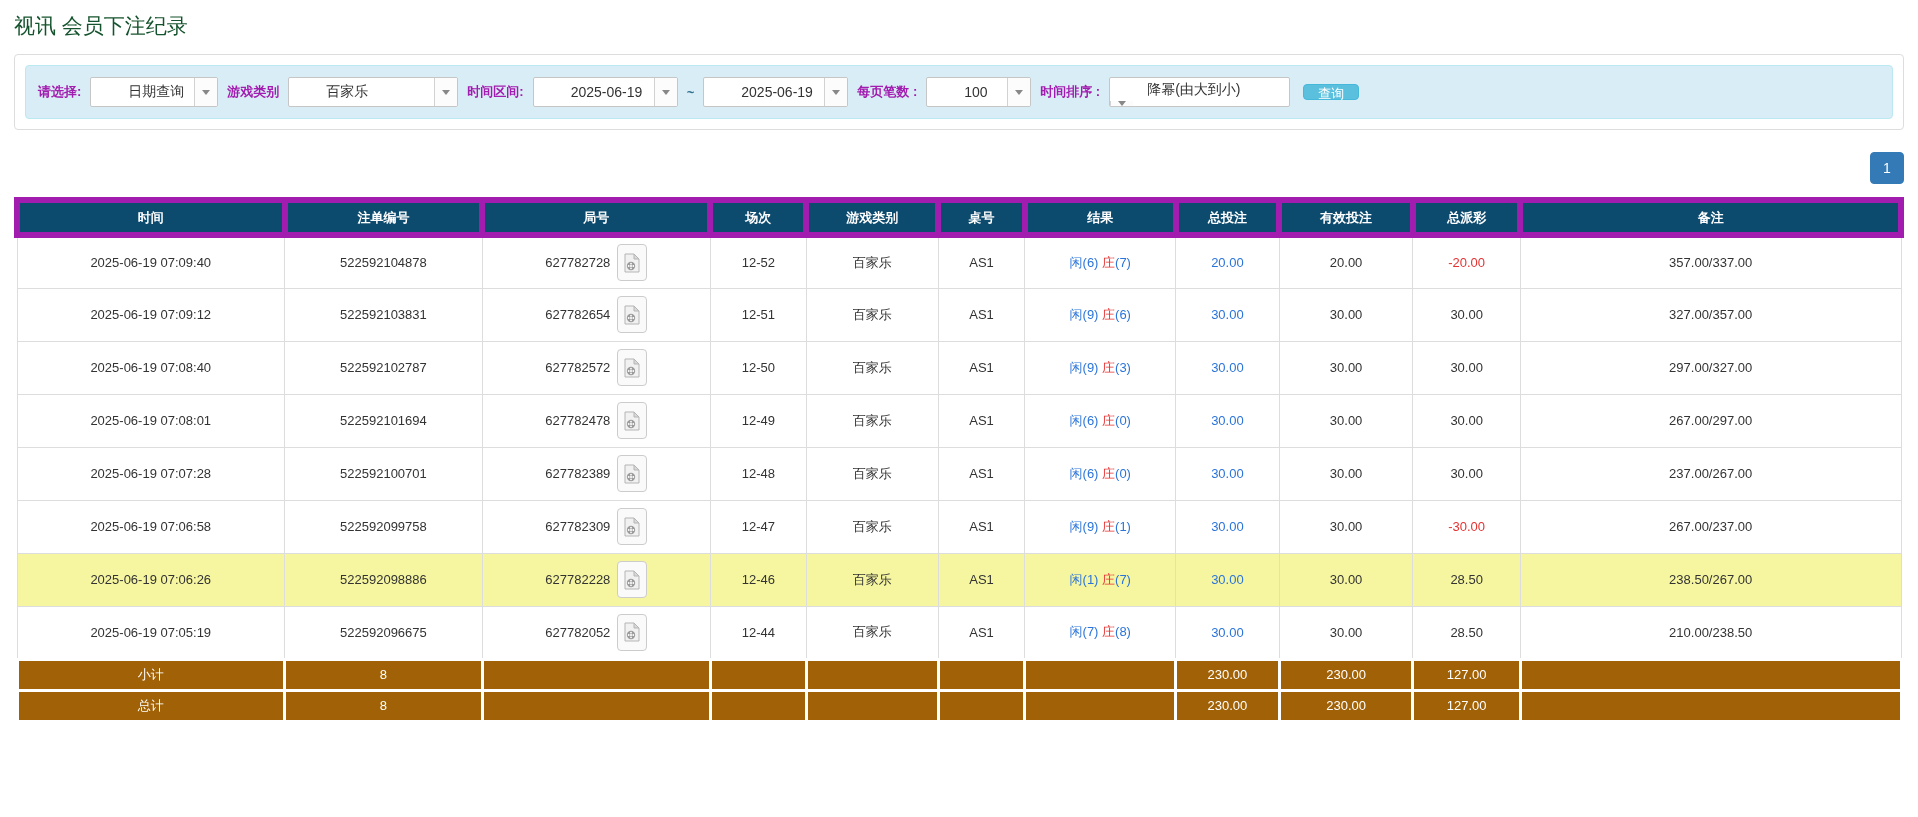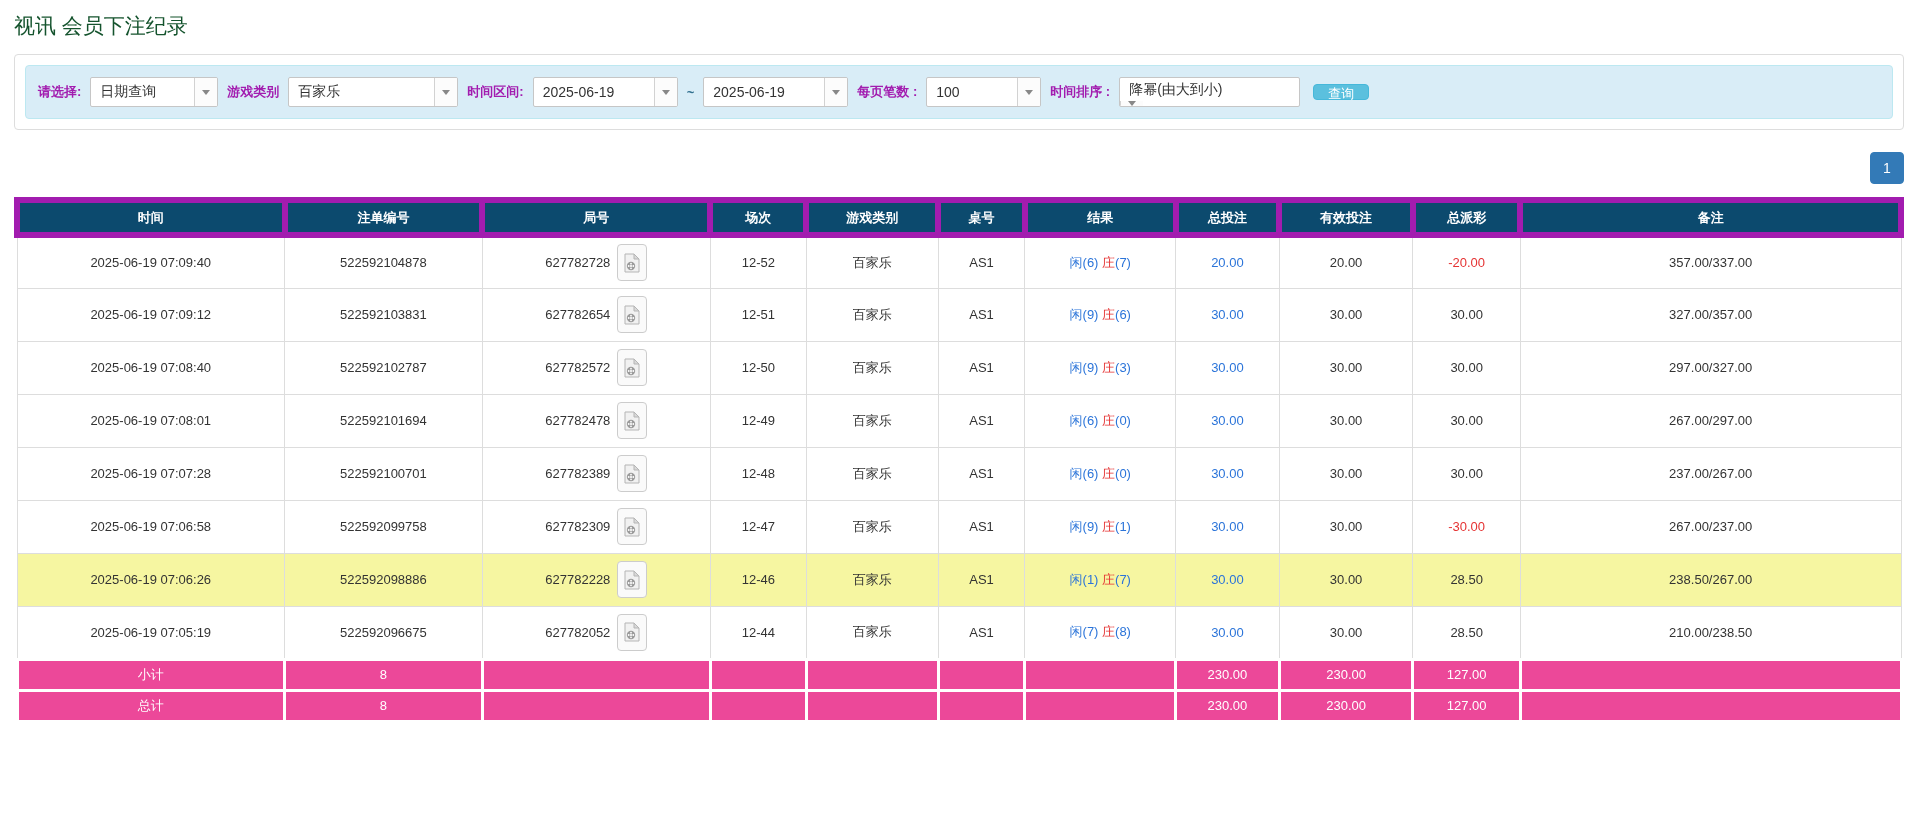--- a/index.html
+++ b/index.html
@@ -11,27 +11,27 @@
 
   
   .filter-panel { border:1px solid #ddd; border-radius:4px; background:#fff; padding:10px; }
   .filter-bar { background:#d9edf7; border:1px solid #bce8f1; border-radius:4px;
     padding:11px 12px; display:flex; align-items:center; gap:9px; }
   .f-label { color:#a21caf; font-weight:bold; font-size:13px; white-space:nowrap; }
   .tilde { color:#31708f; font-weight:bold; }
   .combo { display:flex; align-items:stretch; background:#fff; border:1px solid #c6c6c6;
     height:30px; border-radius:2px; overflow:hidden; }
   .combo-value { padding:0 9px; display:flex; align-items:center; font-size:14px; color:#333;
-    flex:1; white-space:nowrap; overflow:hidden; }
+    flex:1; white-space:nowrap; overflow:hidden;margin-left:28px; }
   .combo-arrow { width:23px; border-left:1px solid #d2d2d2; display:flex; align-items:center;
     justify-content:center; background:#fcfcfc; cursor:pointer; }
   .arrow-down { width:0; height:0; border-left:4px solid transparent;
     border-right:4px solid transparent; border-top:5px solid #888; }
   .w-select { width:128px; } .w-game { width:170px; } .w-date { width:145px; }
-  .w-size { width:115px; } .w-sort { width:181px;flex-direction:column; }
+  .w-size { width:105px; } .w-sort { width:181px;flex-direction:column; }
   .search-btn { background:#5bc0de; border:1px solid #46b8da; color:#fff; font-size:13px;
     height:16px; padding:0 14px; border-radius:4px; margin-left:4px; cursor:pointer; }
 
   
   .summary-bar { margin-top:14px; background:#dff0d8; border:1px solid #d6e9c6; border-radius:4px;
     padding:0 16px; height:53px; display:flex; justify-content:space-between; align-items:center; }
   .summary-left { color:#3c763d; font-size:13px; }
   .summary-right { color:#e53333; font-size:13px; }
 
   
@@ -46,21 +46,21 @@
   tbody td { background:#fff; border:1px solid #ddd; height:53px; text-align:center;
     font-size:13px; color:#333; vertical-align:middle; }
   tr.highlight td { background:#f6f6a1; }
   .round-cell { display:flex; align-items:center; justify-content:center; gap:7px; }
   .video-btn { width:30px; height:37px; background:#fafafa; border:1px solid #ccc; border-radius:4px;
     display:inline-flex; align-items:center; justify-content:center; cursor:pointer; }
   .link-blue { color:#2b74d9; cursor:pointer; }
   .res-blue { color:#2b74d9; }
   .res-red { color:#e53333; }
   .neg { color:#e53333; }
-  tfoot td { background:#ec4899; color:#fff; height:31px; border:3px solid #fff;
+  tfoot td { background:#a16207; color:#fff; height:31px; border:3px solid #fff;
     font-size:13px; text-align:center; }
 </style>
 </head>
 <body>
 
 <div class="page">
 
   <h1 class="page-title">视讯 会员下注纪录</h1>
 
   <div class="filter-panel">

